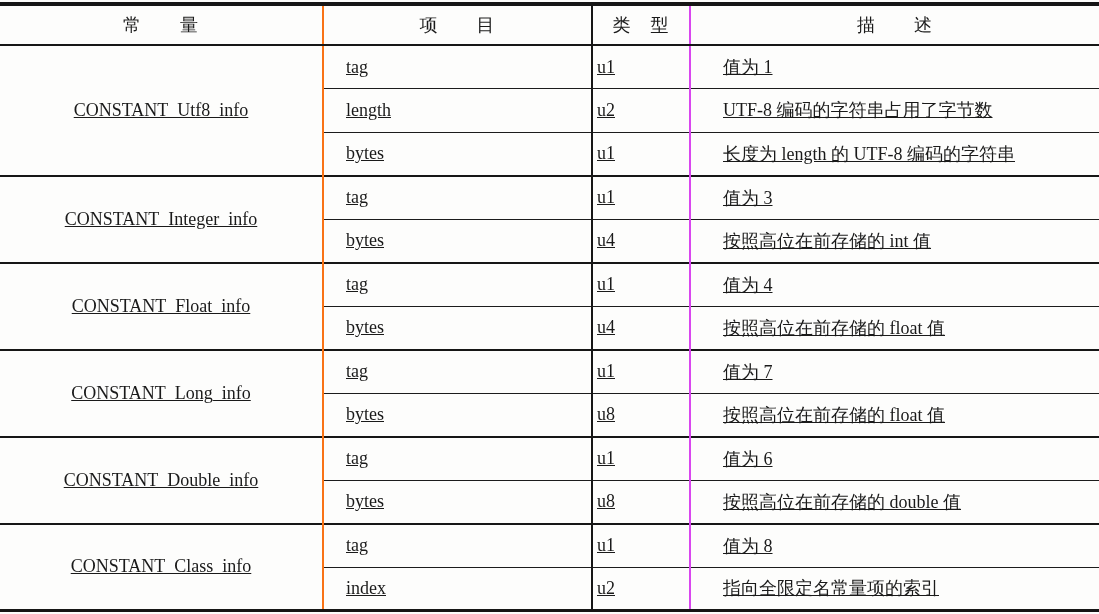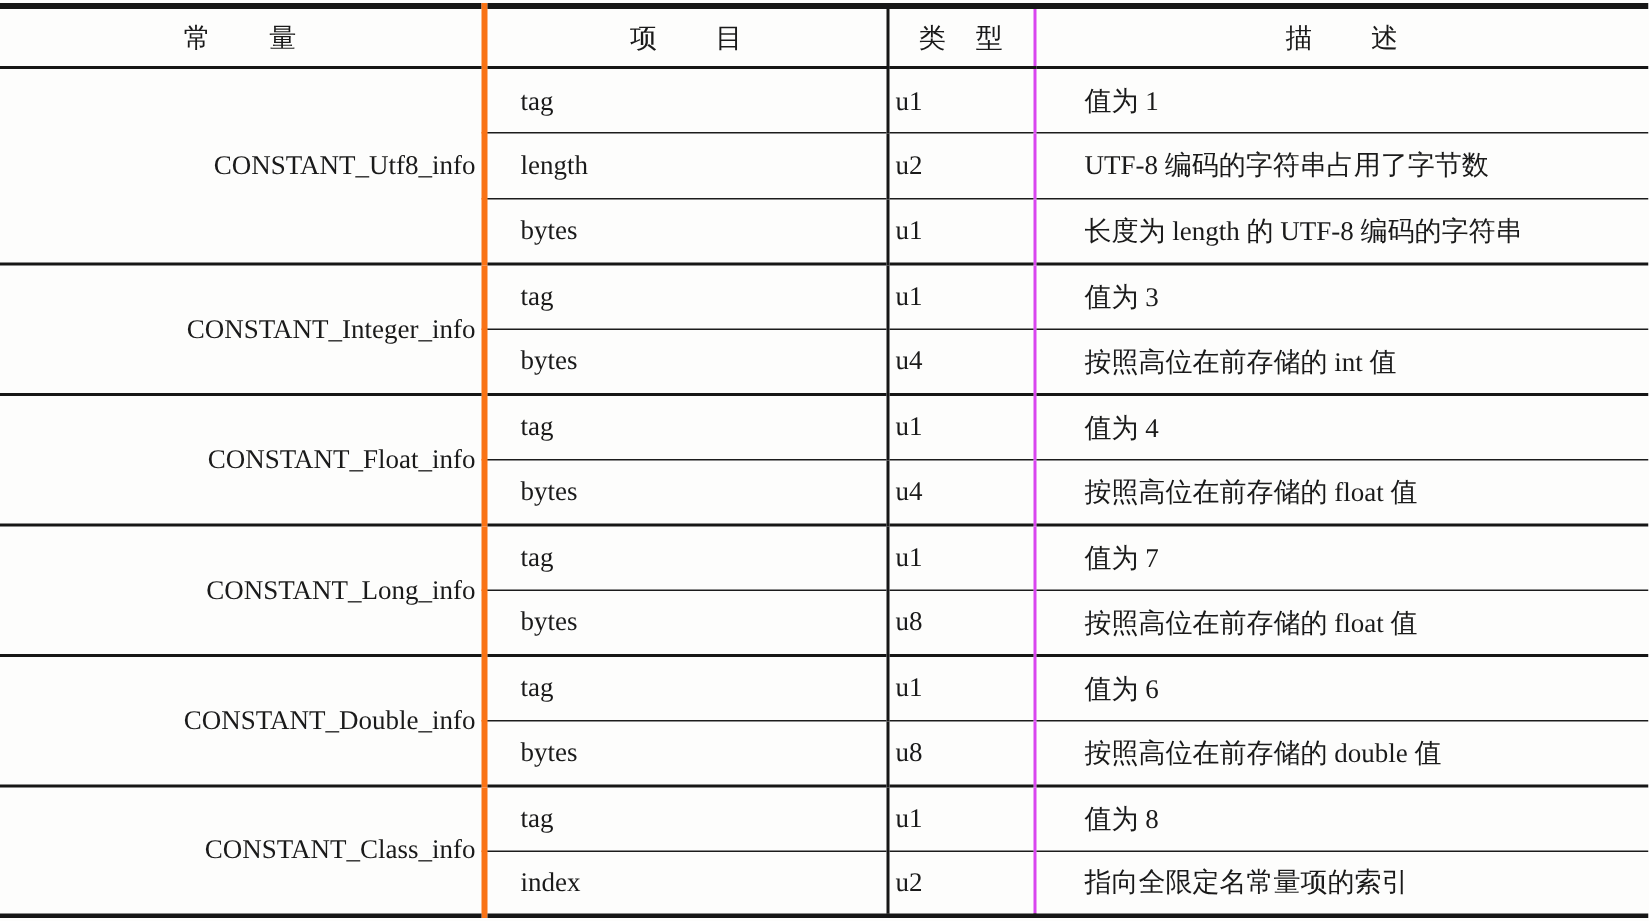--- a/index.html
+++ b/index.html
@@ -31,34 +31,35 @@
   col.c-desc     { width: 409px; }
 
   thead th {
     height: 34px;
     font-weight: normal;
     text-align: center;
     border-bottom: 2px solid #161616;
     padding: 2px 4px;
     letter-spacing: 1px;
   }
-  th.col-constant, td.col-constant { border-right: 4px solid #f97316; }
+  th.col-constant, td.col-constant { border-right: 2px solid #f97316; }
   th.col-item,     td.col-item     { border-right: 2px solid #161616; }
   th.col-type,     td.col-type     { border-right: 2px solid #d946ef; }
 
   tbody td {
     border-top: 1px solid #1c1c1c;
     padding: 2px 4px;
     height: 41px;
     box-sizing: border-box;
     background: transparent;
+    text-decoration: underline;
   }
   tbody tr.group-first td { border-top: 2px solid #161616; }
 
-  td.col-constant { text-align: right; }
+  td.col-constant { text-align: center; }
   td.col-item { text-align: left; padding-left: 22px; }
   td.col-type { text-align: left; }
   td.col-desc { text-align: left; padding-left: 32px; }
 </style>
 </head>
 <body>
 
 <div class="page">
   <table class="spec-table">
     <colgroup>

